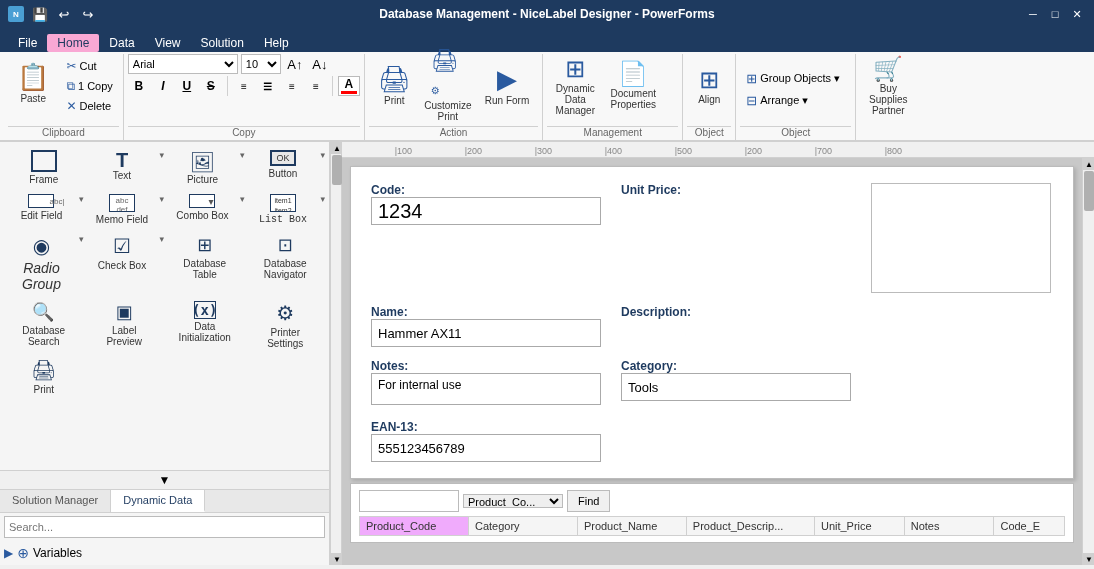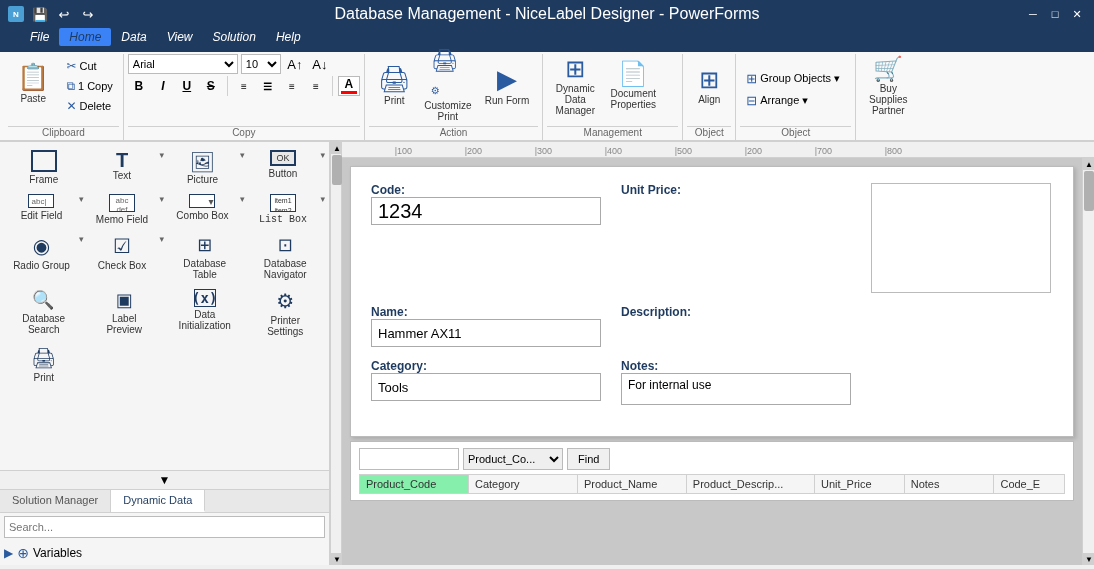--- a/index.html
+++ b/index.html
@@ -9,43 +9,42 @@
     .title-bar {
       background: #1e3a5f;
       color: white;
       height: 28px;
       display: flex;
       align-items: center;
       justify-content: space-between;
       padding: 0 8px;
     }
     .title-bar-left { display: flex; align-items: center; gap: 6px; }
-    .title-bar-title { font-size: 16px; flex: 1; text-align: center; position: absolute; left: 50%; transform: translateX(-50%); }
+    .title-bar-title { font-size: 12px; flex: 1; text-align: center; position: absolute; left: 50%; transform: translateX(-50%); font-weight: bold; }
     .title-bar-controls { display: flex; gap: 4px; }
     .title-bar-btn { width: 18px; height: 18px; display: flex; align-items: center; justify-content: center; font-size: 11px; cursor: pointer; color: white; }
     .title-bar-icon { width: 16px; height: 16px; background: #4a9fd4; border-radius: 2px; display: flex; align-items: center; justify-content: center; font-size: 9px; color: white; font-weight: bold; }
 
     
     .menu-bar {
       background: #1e3a5f;
       display: flex;
-      align-items: flex-start;
+      align-items: flex-end;
       height: 24px;
-      padding: 0 20px;
-      font-style: italic;
+      padding: 0 8px;
     }
     .menu-item {
       color: white;
       padding: 2px 10px;
       font-size: 12px;
       cursor: pointer;
       border-radius: 2px;
     }
     .menu-item:hover, .menu-item.active { background: #2d5a8e; }
-    .menu-item.active { background: #3b82f6; color: #1e3a5f; }
+    .menu-item.active { background: #f9a8d4; color: #1e3a5f; }
     .font-select {
       width: 110px;
       height: 20px;
       font-size: 11px;
       border: 1px solid #bbb;
       background: white;
     }
     .font-size-select {
       width: 40px;
       height: 20px;
@@ -457,21 +456,21 @@
         <div style="display:flex; align-items:stretch;">
           <div class="tool-item" style="flex:1;">
             <div style="width:26px; height:16px; border:2px solid #1e3a5f; background:#e8e8e8; margin-bottom:2px; display:flex; align-items:center; justify-content:center; font-size:9px;">OK</div>
             <span style="font-size:10px;">Button</span>
           </div>
           <div style="font-size:9px; color:#666; cursor:pointer; padding-top:4px;">▾</div>
         </div>
 
         <div style="display:flex; align-items:stretch;">
           <div class="tool-item" style="flex:1;">
-            <div style="width:26px; height:14px; border:1px solid #1e3a5f; background:white; margin-bottom:2px; display:flex; align-items:center; padding-left:2px; font-size:8px; color:#666;">abc|</div>
+            <div style="width:26px; height:14px; border:1px solid #1e3a5f; background:white; margin-bottom:2px; display:flex; align-items:center; padding-left:20px; font-size:8px; color:#666;">abc|</div>
             <span style="font-size:10px;">Edit Field</span>
           </div>
           <div style="font-size:9px; color:#666; cursor:pointer; padding-top:4px;">▾</div>
         </div>
 
         <div style="display:flex; align-items:stretch;">
           <div class="tool-item" style="flex:1;">
             <div style="width:26px; height:18px; border:1px solid #1e3a5f; background:white; margin-bottom:2px; font-size:8px; padding:1px; color:#666; overflow:hidden;">abc<br>def</div>
             <span style="font-size:10px;">Memo Field</span>
           </div>
@@ -490,21 +489,21 @@
           <div class="tool-item" style="flex:1;">
             <div style="width:26px; height:18px; border:1px solid #1e3a5f; background:white; margin-bottom:2px; font-size:7px; padding:1px; color:#333; overflow:hidden; line-height:1.4;">item1<br>item2</div>
             <span style="font-size:10px;font-family:Liberation Mono, monospace;">List Box</span>
           </div>
           <div style="font-size:9px; color:#666; cursor:pointer; padding-top:4px;">▾</div>
         </div>
 
         <div style="display:flex; align-items:stretch;">
           <div class="tool-item" style="flex:1;">
             <div style="font-size:20px; color:#1e3a5f; margin-bottom:2px;">◉</div>
-            <span style="font-size:10px;">Radio Group</span>
+            <span style="font-size:14px;font-style:italic;">Radio Group</span>
           </div>
           <div style="font-size:9px; color:#666; cursor:pointer; padding-top:4px;">▾</div>
         </div>
 
         <div style="display:flex; align-items:stretch;">
           <div class="tool-item" style="flex:1;">
             <div style="font-size:20px; color:#1e3a5f; margin-bottom:2px;">☑</div>
             <span style="font-size:10px;">Check Box</span>
           </div>
           <div style="font-size:9px; color:#666; cursor:pointer; padding-top:4px;">▾</div>
@@ -613,43 +612,49 @@
               <div class="lbl">Name:</div>
               <input class="inp" type="text" style="width: 230px;" value="Hammer AX11">
             </div>
             <div style="width:260px;">
               <div class="lbl">Description:</div>
             </div>
           </div>
 
           <div style="display:flex; gap:20px; margin-bottom:12px;">
             <div style="width:230px;">
+              <div class="lbl">Notes:</div>
+              <textarea class="textarea-inp" style="width: 230px; height: 32px; resize: none;">For internal use</textarea>
+            </div>
+            <div style="width:230px;">
               <div class="lbl">Category:</div>
               <input class="inp" type="text" style="width: 230px;" value="Tools">
             </div>
+          </div>
+
+          <div style="display:flex; gap:20px;">
             <div style="width:230px;">
-              <div class="lbl">Notes:</div>
-              <textarea class="textarea-inp" style="width: 230px; height: 32px; resize: none;">For internal use</textarea>
+              <div class="lbl">EAN-13:</div>
+              <input class="inp" type="text" style="width: 230px;" value="555123456789">
             </div>
           </div>
-
 
         </div>
 
         <div style="background:white; margin:2px 8px; padding:6px 8px; border:1px solid #bbb;">
           <div style="display:flex; align-items:center; gap:4px; margin-bottom:4px;">
             <input type="text" style="flex: 1 1 0%; max-width: 100px; height: 22px; border: 1px solid rgb(187, 187, 187); font-size: 11px; padding: 0px 4px;" value="">
-            <select style="width:100px; height:22px; border:1px solid #bbb; font-size:11px;">
+            <select style="width:100px; height:14px; border:1px solid #bbb; font-size:11px;">
               <option>Product_Co...</option>
             </select>
             <button style="height:22px; padding:0 10px; background:#f0f0f0; border:1px solid #bbb; font-size:11px; cursor:pointer;">Find</button>
           </div>
 
           <div style="display:flex; border:1px solid #d0d0d0;">
-            <div style="flex:1; padding:3px 6px; font-size:11px; color:#333; border-right:1px solid #d0d0d0; background:#86efac; min-width:0; overflow:hidden; white-space:nowrap;">Product_Code</div>
+            <div style="flex:1; padding:3px 6px; font-size:11px; color:#333; border-right:1px solid #d0d0d0; background:#f0abfc; min-width:0; overflow:hidden; white-space:nowrap;">Product_Code</div>
             <div style="flex:1; padding:3px 6px; font-size:11px; color:#333; border-right:1px solid #d0d0d0; background:#f5f5f5; min-width:0; overflow:hidden; white-space:nowrap;">Category</div>
             <div style="flex:1; padding:3px 6px; font-size:11px; color:#333; border-right:1px solid #d0d0d0; background:#f5f5f5; min-width:0; overflow:hidden; white-space:nowrap;">Product_Name</div>
             <div style="flex:1.2; padding:3px 6px; font-size:11px; color:#333; border-right:1px solid #d0d0d0; background:#f5f5f5; min-width:0; overflow:hidden; white-space:nowrap;">Product_Descrip...</div>
             <div style="flex:0.8; padding:3px 6px; font-size:11px; color:#333; border-right:1px solid #d0d0d0; background:#f5f5f5; min-width:0; overflow:hidden; white-space:nowrap;">Unit_Price</div>
             <div style="flex:0.8; padding:3px 6px; font-size:11px; color:#333; border-right:1px solid #d0d0d0; background:#f5f5f5; min-width:0; overflow:hidden; white-space:nowrap;">Notes</div>
             <div style="flex:0.6; padding:3px 6px; font-size:11px; color:#333; background:#f5f5f5; min-width:0; overflow:hidden; white-space:nowrap;">Code_E</div>
           </div>
         </div>
 
       </div>

